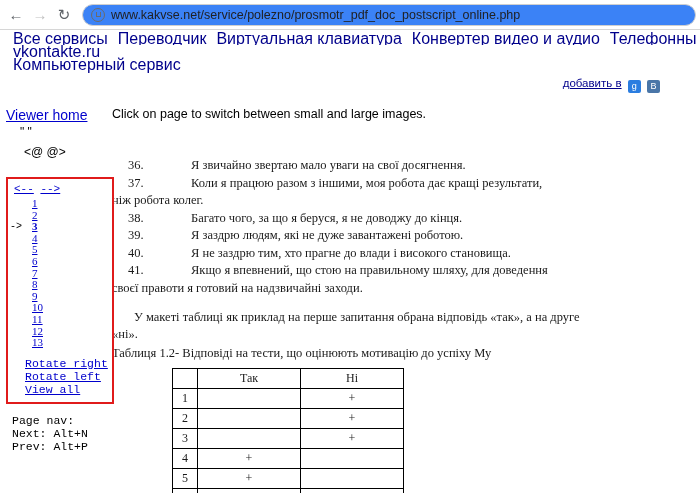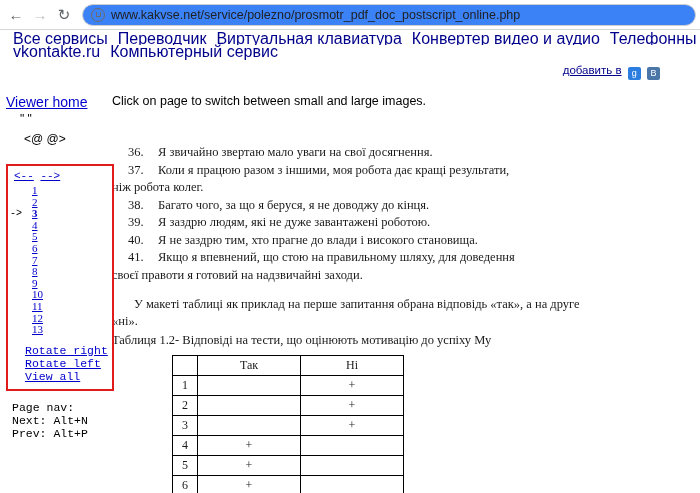--- a/index.html
+++ b/index.html
@@ -80,21 +80,21 @@
     padding: 2px 4px 0 13px;
     line-height: 13px;
   }
   .bookmarks a {
     color: #00008b;
     text-decoration: none;
     margin-right: 10px;
     white-space: nowrap;
   }
   .bm-row { display: flex; flex-wrap: nowrap; overflow: hidden; }
-  .bm-row2 { display: flex; }
+  .bm-row2 { display: flex; flex-direction: column; }
 
   
   .page {
     position: relative;
   }
   .addto {
     text-align: right;
     padding: 6px 40px 0 0;
     font-size: 11.5px;
     color: #00008b;
@@ -223,20 +223,21 @@
     margin-top: 36px;
     font-family: "Liberation Serif", serif;
     font-size: 12.5px;
     color: #1a1a1a;
     line-height: 16.5px;
     width: 480px;
   }
   .doc .pline {
     margin: 0 0 1px 0;
     display: flex;
+    gap: 33px;
   }
   .doc .num {
     width: 46px;
     flex: none;
     text-align: left;
     padding-left: 16px;
     box-sizing: border-box;
   }
   .doc .txt { flex: 1; }
   .doc .cont { margin: 0 0 1px 0; }

